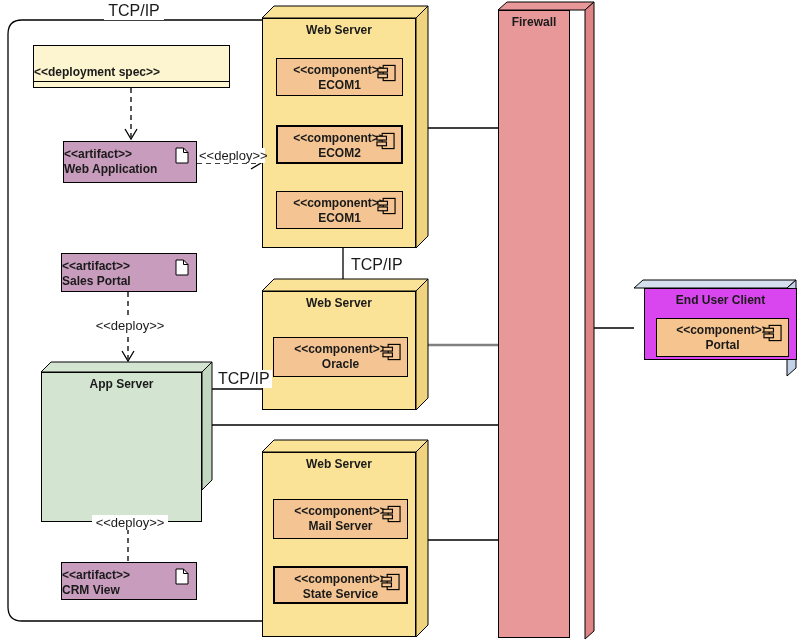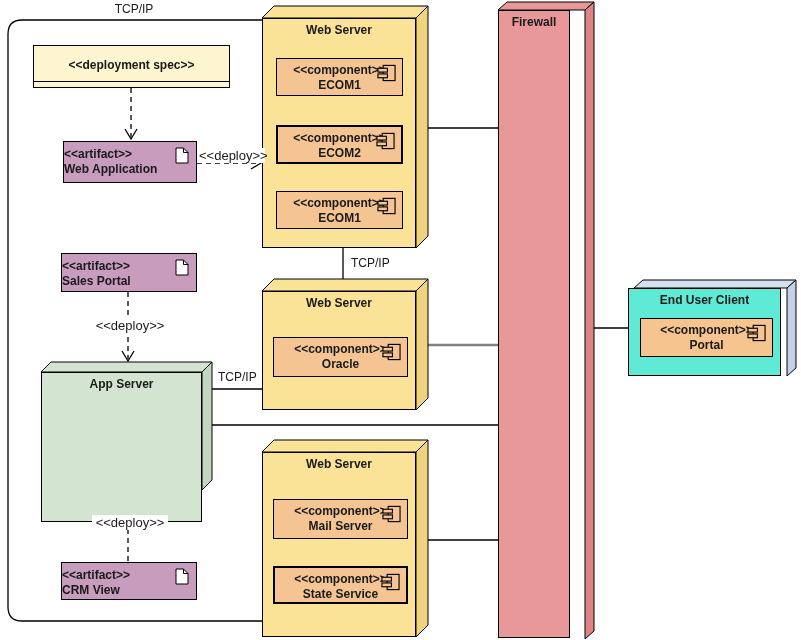--- a/index.html
+++ b/index.html
@@ -21,27 +21,27 @@
   }
   .component.thick{border-width:2px;}
   .component .comp-icon{position:absolute;right:6px;top:5px;}
   .artifact{
     position:absolute;border:1px solid #000;box-sizing:border-box;background:#C79CBC;
     font-size:12px;font-weight:bold;line-height:15px;padding-top:5px;z-index:2;
   }
   .artifact .doc-icon{position:absolute;right:7px;top:5px;}
   .spec-box{
     position:absolute;border:1px solid #000;box-sizing:border-box;background:#FCF5CF;
-    text-align:center;font-size:12px;font-weight:bold;line-height:15px;padding-top:12px;z-index:2;
+    text-align:left;font-size:12px;font-weight:bold;line-height:15px;padding-top:19px;z-index:2;
   }
   .spec-divider{
     position:absolute;left:0;right:0;bottom:5px;height:0;border-top:1px solid #000;
   }
   .wire-label{
-    position:absolute;font-size:12px;z-index:3;white-space:nowrap;background:#ffffff;
+    position:absolute;font-size:16px;z-index:3;white-space:nowrap;background:#ffffff;
     padding:0 2px;
   }
   .deploy-label{font-size:13px;}
   .center{text-align:center;}
 </style>
 </head>
 <body>
 
 <div id="canvas">
 
@@ -192,21 +192,21 @@
   </div>
 
   <div class="node" style="left:41px;top:372px;width:161px;height:150px;background:#D3E5D1;">
     <span class="node-title">App Server</span>
   </div>
 
   <div class="node" style="left:498px;top:10px;width:72px;height:628px;background:#E89899;">
     <span class="node-title">Firewall</span>
   </div>
 
-  <div class="node" style="left:628px;top:288px;width:153px;height:88px;background:#5eead4;">
+  <div class="node" style="left:644px;top:288px;width:153px;height:72px;background:#d946ef;">
     <span class="node-title">End User Client</span>
     <div class="component" style="left:11px;top:29px;width:133px;height:39px;background:#F6C48E;">
       <span>&lt;&lt;component&gt;&gt;</span><br>
       <span>Portal</span>
       <svg class="comp-icon" width="19" height="18" fill="#F6C48E" stroke="#000" stroke-width="1.2">
           <use href="#comp-icon-sym"></use>
         </svg>
     </div>
   </div>
 

